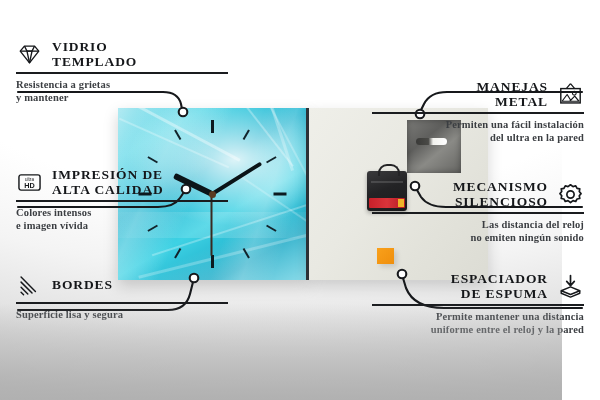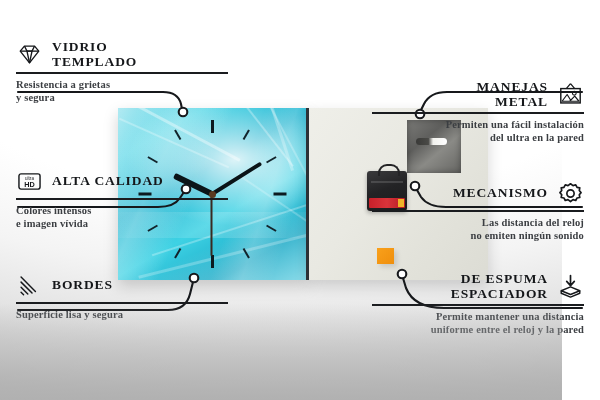--- a/index.html
+++ b/index.html
@@ -178,32 +178,33 @@
         </g>
       </svg>
       <div class="title">
         <div>VIDRIO</div>
         <div>TEMPLADO</div>
       </div>
     </div>
     <div class="rule"></div>
     <div class="desc">
       <div>Resistencia a grietas</div>
-      <div>y segura</div>
+      <div>y mantener</div>
     </div>
   </div>
 
   <div class="callout left" style="left:16px;top:168px;">
     <div class="head">
       <svg class="ico" viewBox="0 0 32 32">
         <rect x="3.5" y="7" width="25" height="18" rx="2.5" fill="none" stroke="#16181b" stroke-width="1.7"></rect>
         <text x="16" y="14.6" text-anchor="middle" font-family="Liberation Sans, sans-serif" font-size="5.4" fill="#16181b">ultra</text>
         <text x="16" y="22.4" text-anchor="middle" font-family="Liberation Sans, sans-serif" font-size="8.6" font-weight="bold" fill="#16181b">HD</text>
       </svg>
       <div class="title">
+        <div>IMPRESIÓN DE</div>
         <div>ALTA CALIDAD</div>
       </div>
     </div>
     <div class="rule"></div>
     <div class="desc">
       <div>Colores intensos</div>
       <div>e imagen vívida</div>
     </div>
   </div>
 
@@ -246,40 +247,41 @@
     <div class="desc">
       <div>Permiten una fácil instalación</div>
       <div>del ultra en la pared</div>
     </div>
   </div>
 
   <div class="callout right" style="left:372px;top:180px;">
     <div class="head">
       <div class="title">
         <div>MECANISMO</div>
+        <div>SILENCIOSO</div>
       </div>
       <svg class="ico" viewBox="0 0 32 32">
         <g fill="none" stroke="#16181b" stroke-width="2" stroke-linejoin="round">
           <path d="M16,4.5 l3,2.2 3.2,-1 1.6,3 3.2,.6 -.6,3.2 2.1,2.5 -2.1,2.5 .6,3.2 -3.2,.6 -1.6,3 -3.2,-1 -3,2.2 -3,-2.2 -3.2,1 -1.6,-3 -3.2,-.6 .6,-3.2 -2.1,-2.5 2.1,-2.5 -.6,-3.2 3.2,-.6 1.6,-3 3.2,1 Z"></path>
           <circle cx="16" cy="16" r="4.3"></circle>
         </g>
       </svg>
     </div>
     <div class="rule"></div>
     <div class="desc">
       <div>Las distancia del reloj</div>
       <div>no emiten ningún sonido</div>
     </div>
   </div>
 
   <div class="callout right" style="left:372px;top:272px;">
     <div class="head">
       <div class="title">
+        <div>ESPACIADOR</div>
         <div>DE ESPUMA</div>
-        <div>ESPACIADOR</div>
       </div>
       <svg class="ico" viewBox="0 0 32 32">
         <path d="M16,3 L16,14 M11.5,10 L16,15 L20.5,10" fill="none" stroke="#16181b" stroke-width="2" stroke-linecap="round" stroke-linejoin="round"></path>
         <path d="M16,16.5 L27,21 L16,25.5 L5,21 Z" fill="none" stroke="#16181b" stroke-width="1.7" stroke-linejoin="round"></path>
         <path d="M5,21 L5,24 L16,28.5 L27,24 L27,21" fill="none" stroke="#16181b" stroke-width="1.7" stroke-linejoin="round"></path>
       </svg>
     </div>
     <div class="rule"></div>
     <div class="desc">
       <div>Permite mantener una distancia</div>

